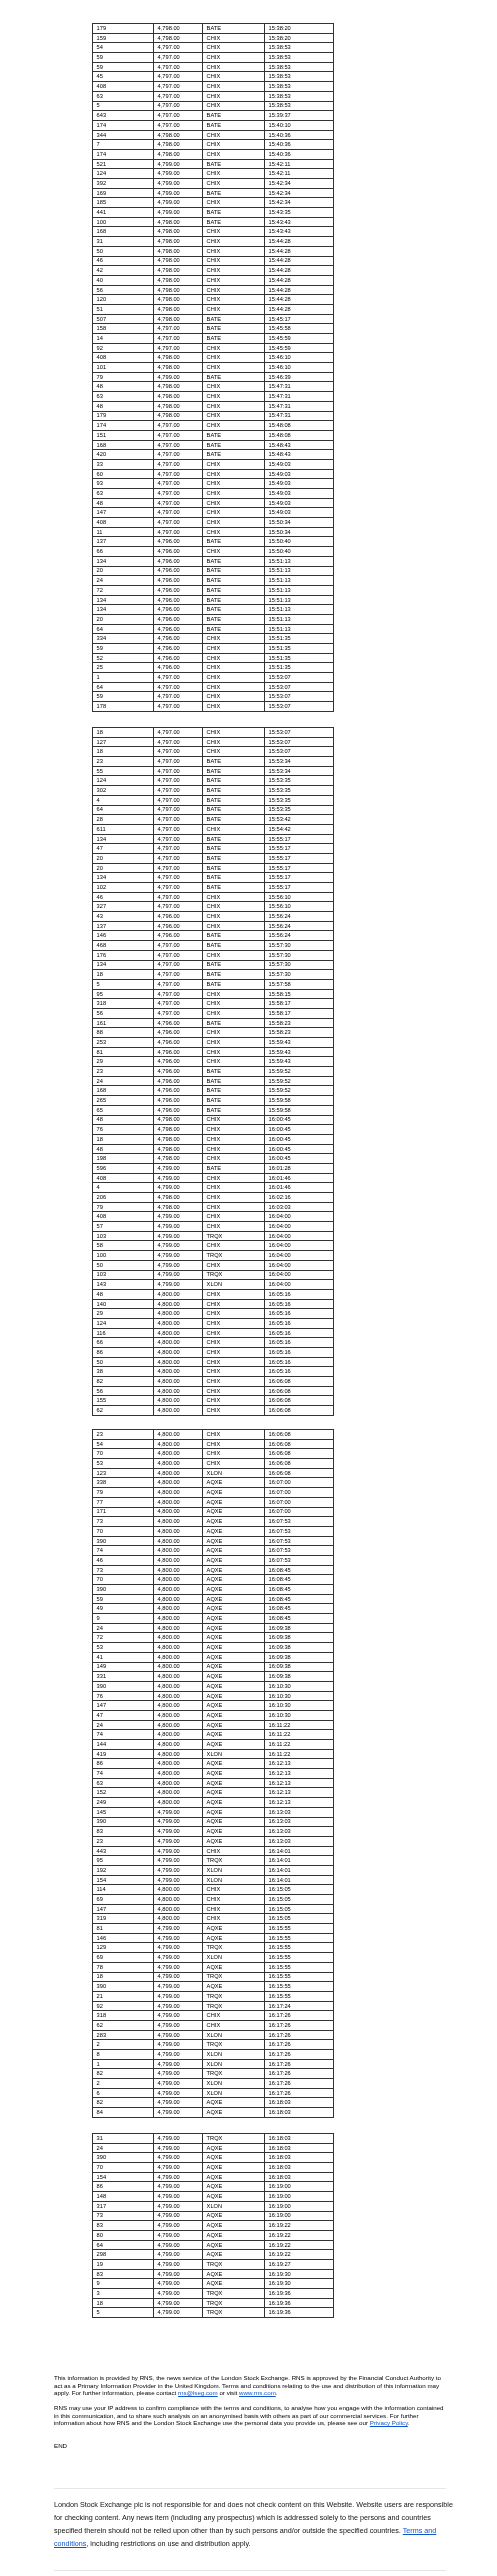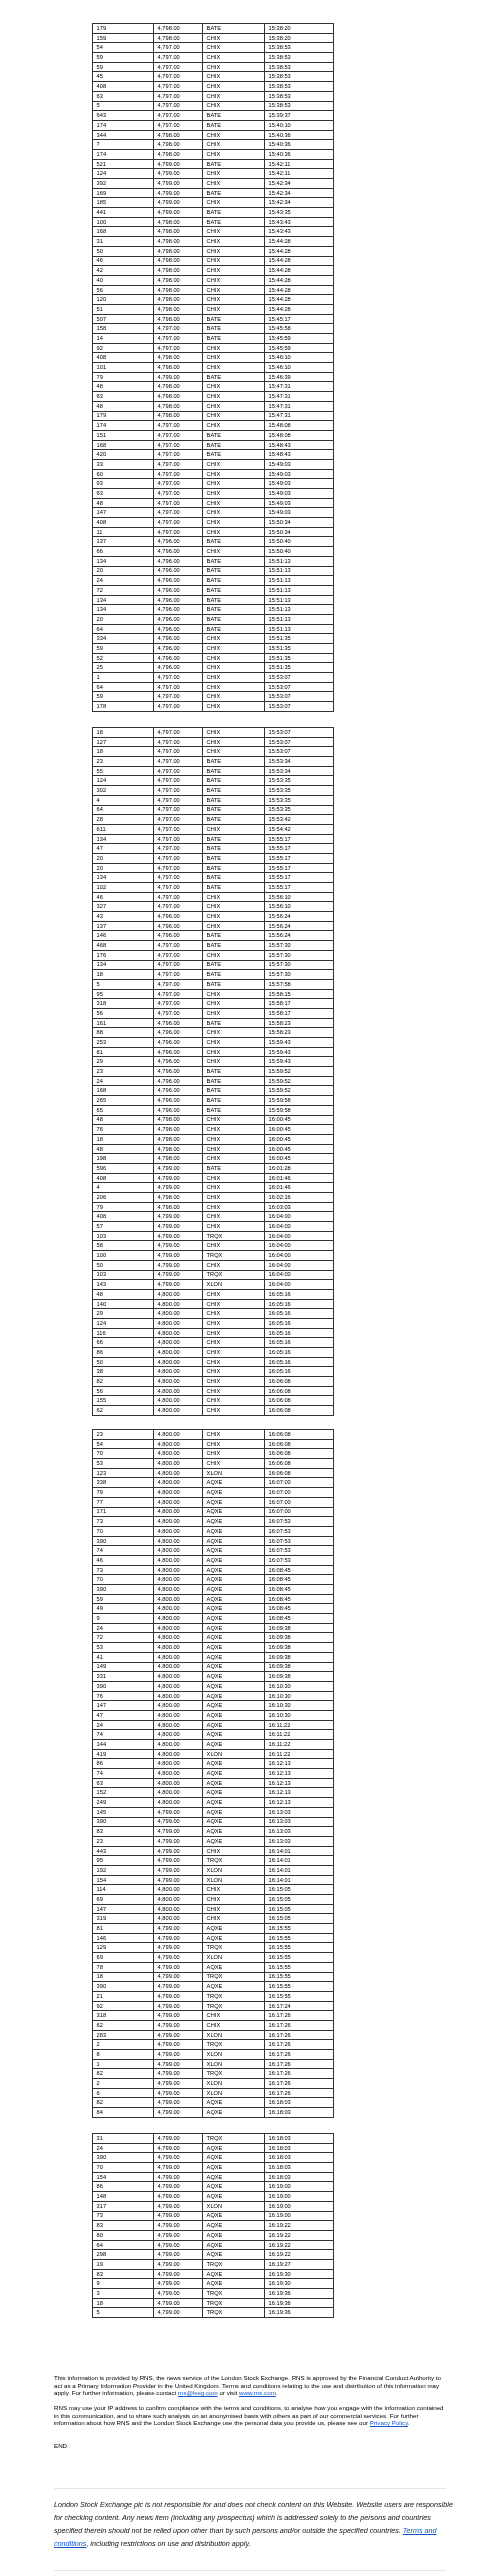--- a/index.html
+++ b/index.html
@@ -61,21 +61,21 @@
   .d1{top:2488px;}
   .d2{top:2570px;}
   .site-para{
     position:absolute;
     left:54px;
     width:399px;
     font-size:7.2px;
     line-height:13px;
     color:#111111;
   }
-  .p3{top:2498px;font-style:italic;}
+  .p3{top:2498px;}
   a.lnk{color:#1155cc;text-decoration:underline;cursor:pointer;}
 </style>
 </head>
 <body>
 
 <div class="page">
 
   <table class="trades t1">
     <colgroup>
         <col style="width:61px">

